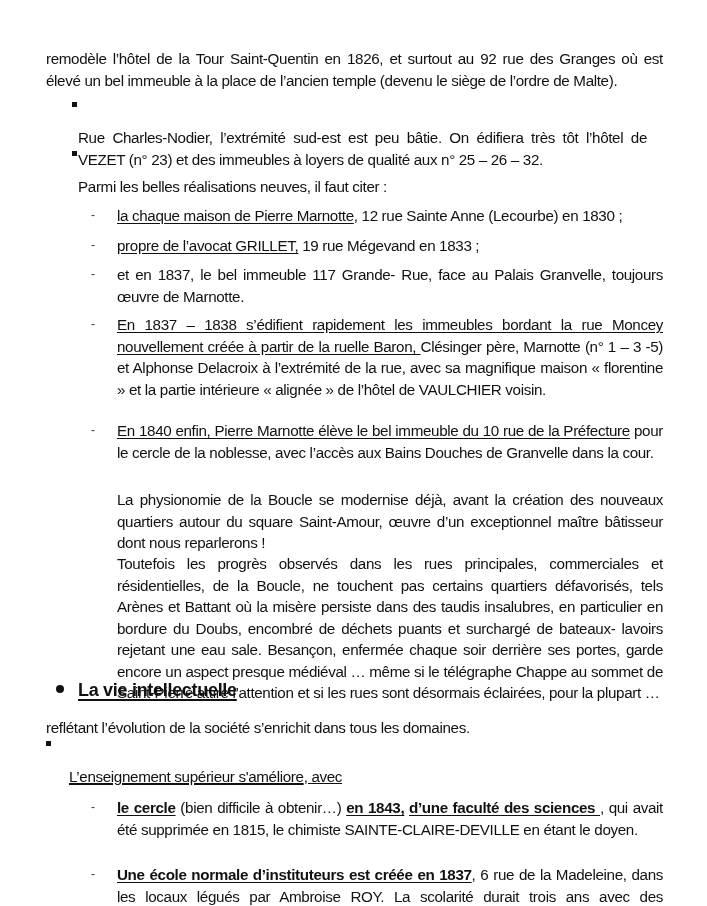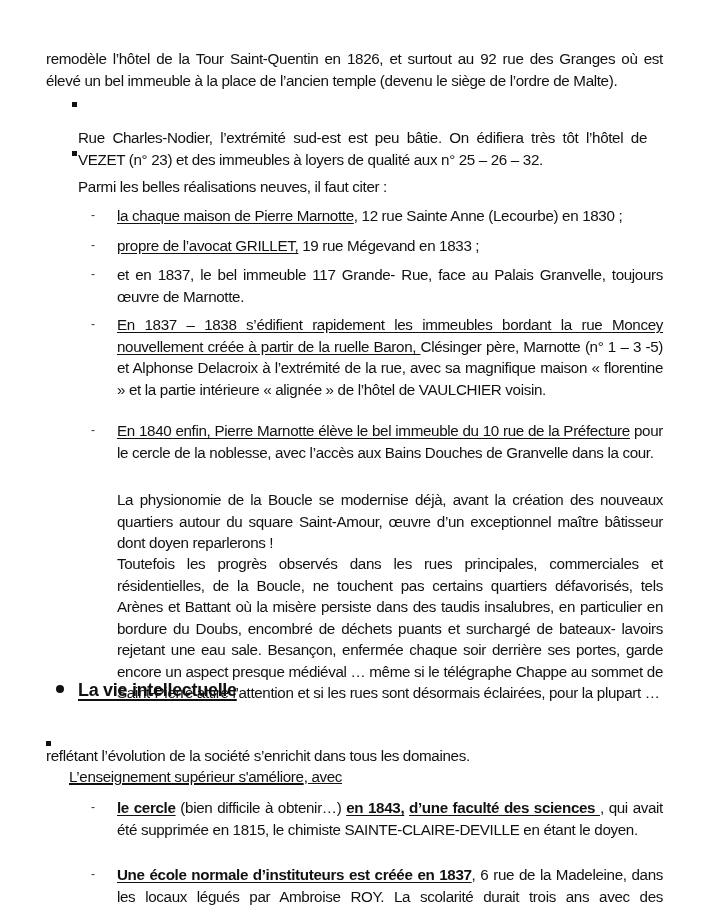--- a/index.html
+++ b/index.html
@@ -82,31 +82,31 @@
   </div>
 
   <div class="dash-item" style="top:387px;">
     <span class="dash-mark line-h">-</span>
     <p class="dash-text just line-h">
       <span class="u">En 1840 enfin, Pierre Marnotte élève le bel immeuble du 10 rue de la Préfecture</span><span> pour le cercle de la noblesse, avec l’accès aux Bains Douches de Granvelle dans la cour.</span>
     </p>
   </div>
 
   <div class="dash-item" style="top:456px;">
-    <p class="dash-text just line-h">La physionomie de la Boucle se modernise déjà, avant la création des nouveaux quartiers autour du square Saint-Amour, œuvre d’un exceptionnel maître bâtisseur dont doyen reparlerons !</p>
+    <p class="dash-text just line-h">La physionomie de la Boucle se modernise déjà, avant la création des nouveaux quartiers autour du square Saint-Amour, œuvre d’un exceptionnel maître bâtisseur dont nous reparlerons !</p>
   </div>
   <div class="dash-item" style="top:520px;">
     <p class="dash-text just line-h">Toutefois les progrès observés dans les rues principales, commerciales et résidentielles, de la Boucle, ne touchent pas certains quartiers défavorisés, tels Arènes et Battant où la misère persiste dans des taudis insalubres, en particulier en bordure du Doubs, encombré de déchets puants et surchargé de bateaux- lavoirs rejetant une eau sale. Besançon, enfermée chaque soir derrière ses portes, garde encore un aspect presque médiéval … même si le télégraphe Chappe au sommet de Saint-Pierre attire l’attention et si les rues sont désormais éclairées, pour la plupart …</p>
   </div>
 
   <div class="heading" style="left:10px;text-align:center;">
     <span class="dot"></span><span class="txt">La vie intellectuelle</span>
   </div>
 
-  <p class="line-h" style="position:absolute; left:0; top:712px; width:617px;">reflétant l’évolution de la société s’enrichit dans tous les domaines.</p>
+  <p class="line-h" style="position:absolute; left:0; top:684px; width:617px;">reflétant l’évolution de la société s’enrichit dans tous les domaines.</p>
 
   <div style="position:absolute; left:0; top:733px; width:617px;">
     <span class="small-sq" style="top:8px;"></span>
     <p class="line-h" style="position:absolute; left:23px; width:594px;text-decoration:underline;">
       <span class="u">L’enseignement supérieur s'améliore</span><span>, avec</span>
     </p>
   </div>
 
   <div class="dash-item" style="top:764px;">
     <span class="dash-mark line-h">-</span>

